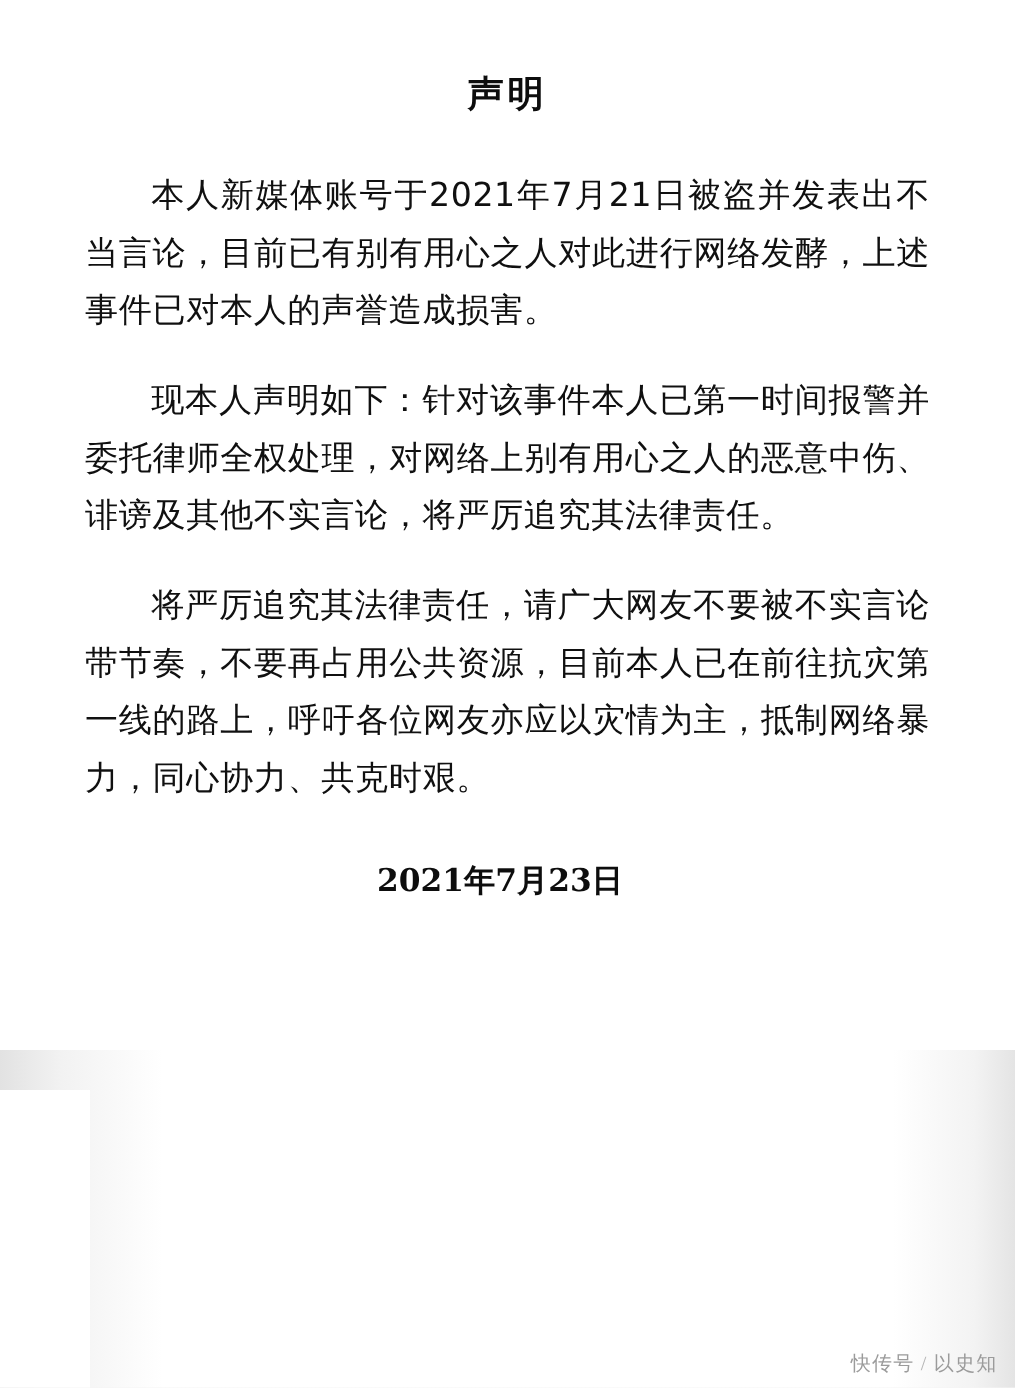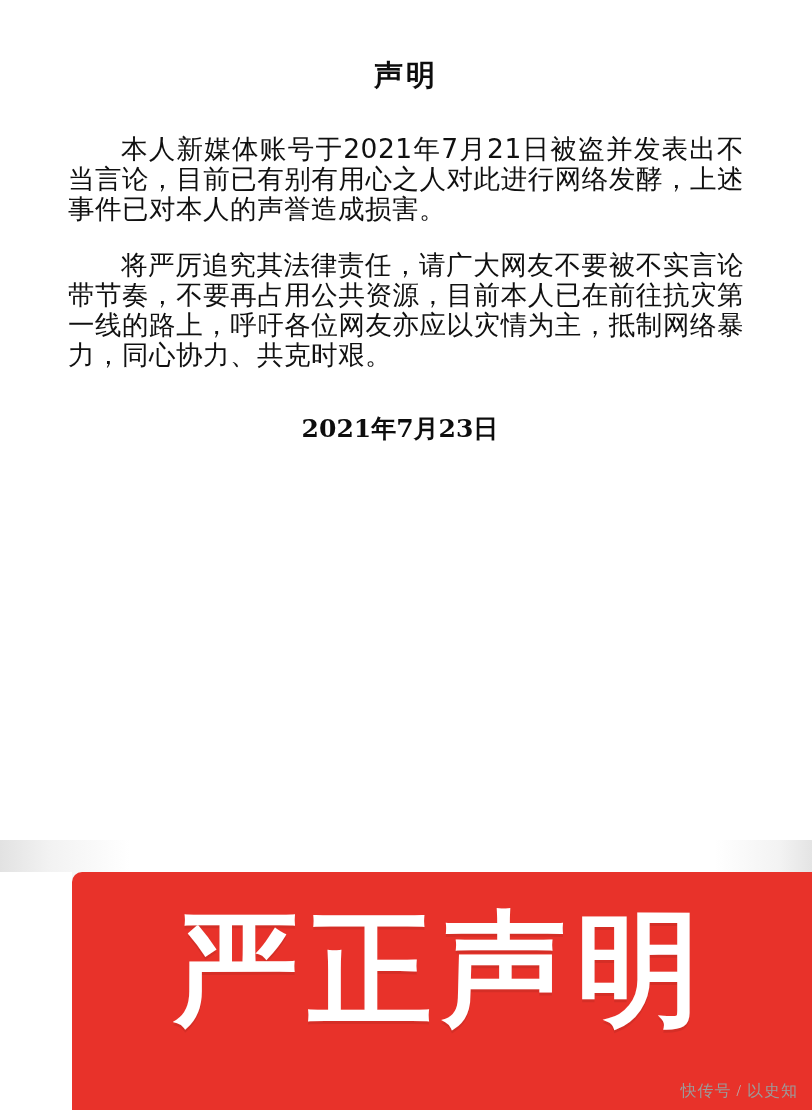--- a/index.html
+++ b/index.html
@@ -36,21 +36,21 @@
     font-weight: bold;
     font-size: 29px;
     letter-spacing: 3px;
     color: #0d0d0d;
     padding-top: 56px;
     margin: 0 0 38px 0;
   }
   .para {
     font-family: "DejaVu Sans", sans-serif;
     font-size: 26.5px;
-    line-height: 30px;
+    line-height: 46px;
     color: #101010;
     text-align: justify;
     text-justify: inter-ideograph;
     text-indent: 2em;
     margin: 0 0 26px 0;
     letter-spacing: 0.5px;
   }
   .date-line {
     font-family: "DejaVu Serif", serif;
     font-weight: bold;
@@ -108,27 +108,25 @@
   }
 </style>
 </head>
 <body>
 
 <div class="page">
 
   <div class="statement-card">
     <h1 class="doc-title">声明</h1>
     <p class="para">本人新媒体账号于2021年7月21日被盗并发表出不当言论，目前已有别有用心之人对此进行网络发酵，上述事件已对本人的声誉造成损害。</p>
+    <p class="para">现本人声明如下：针对该事件本人已第一时间报警并委托律师全权处理，对网络上别有用心之人的恶意中伤、诽谤及其他不实言论，将严厉追究其法律责任。</p>
     <p class="para">将严厉追究其法律责任，请广大网友不要被不实言论带节奏，不要再占用公共资源，目前本人已在前往抗灾第一线的路上，呼吁各位网友亦应以灾情为主，抵制网络暴力，同心协力、共克时艰。</p>
     <div class="date-line">2021年7月23日</div>
   </div>
 
   <div class="bottom-strip"></div>
 
-  <div class="banner">
-    <div class="banner-text">严正声明</div>
-  </div>
 
   <div class="watermark">
     <span>快传号</span><span class="wm-sep">/</span><span>以史知</span>
   </div>
 
 </div>
 
 </body></html>

